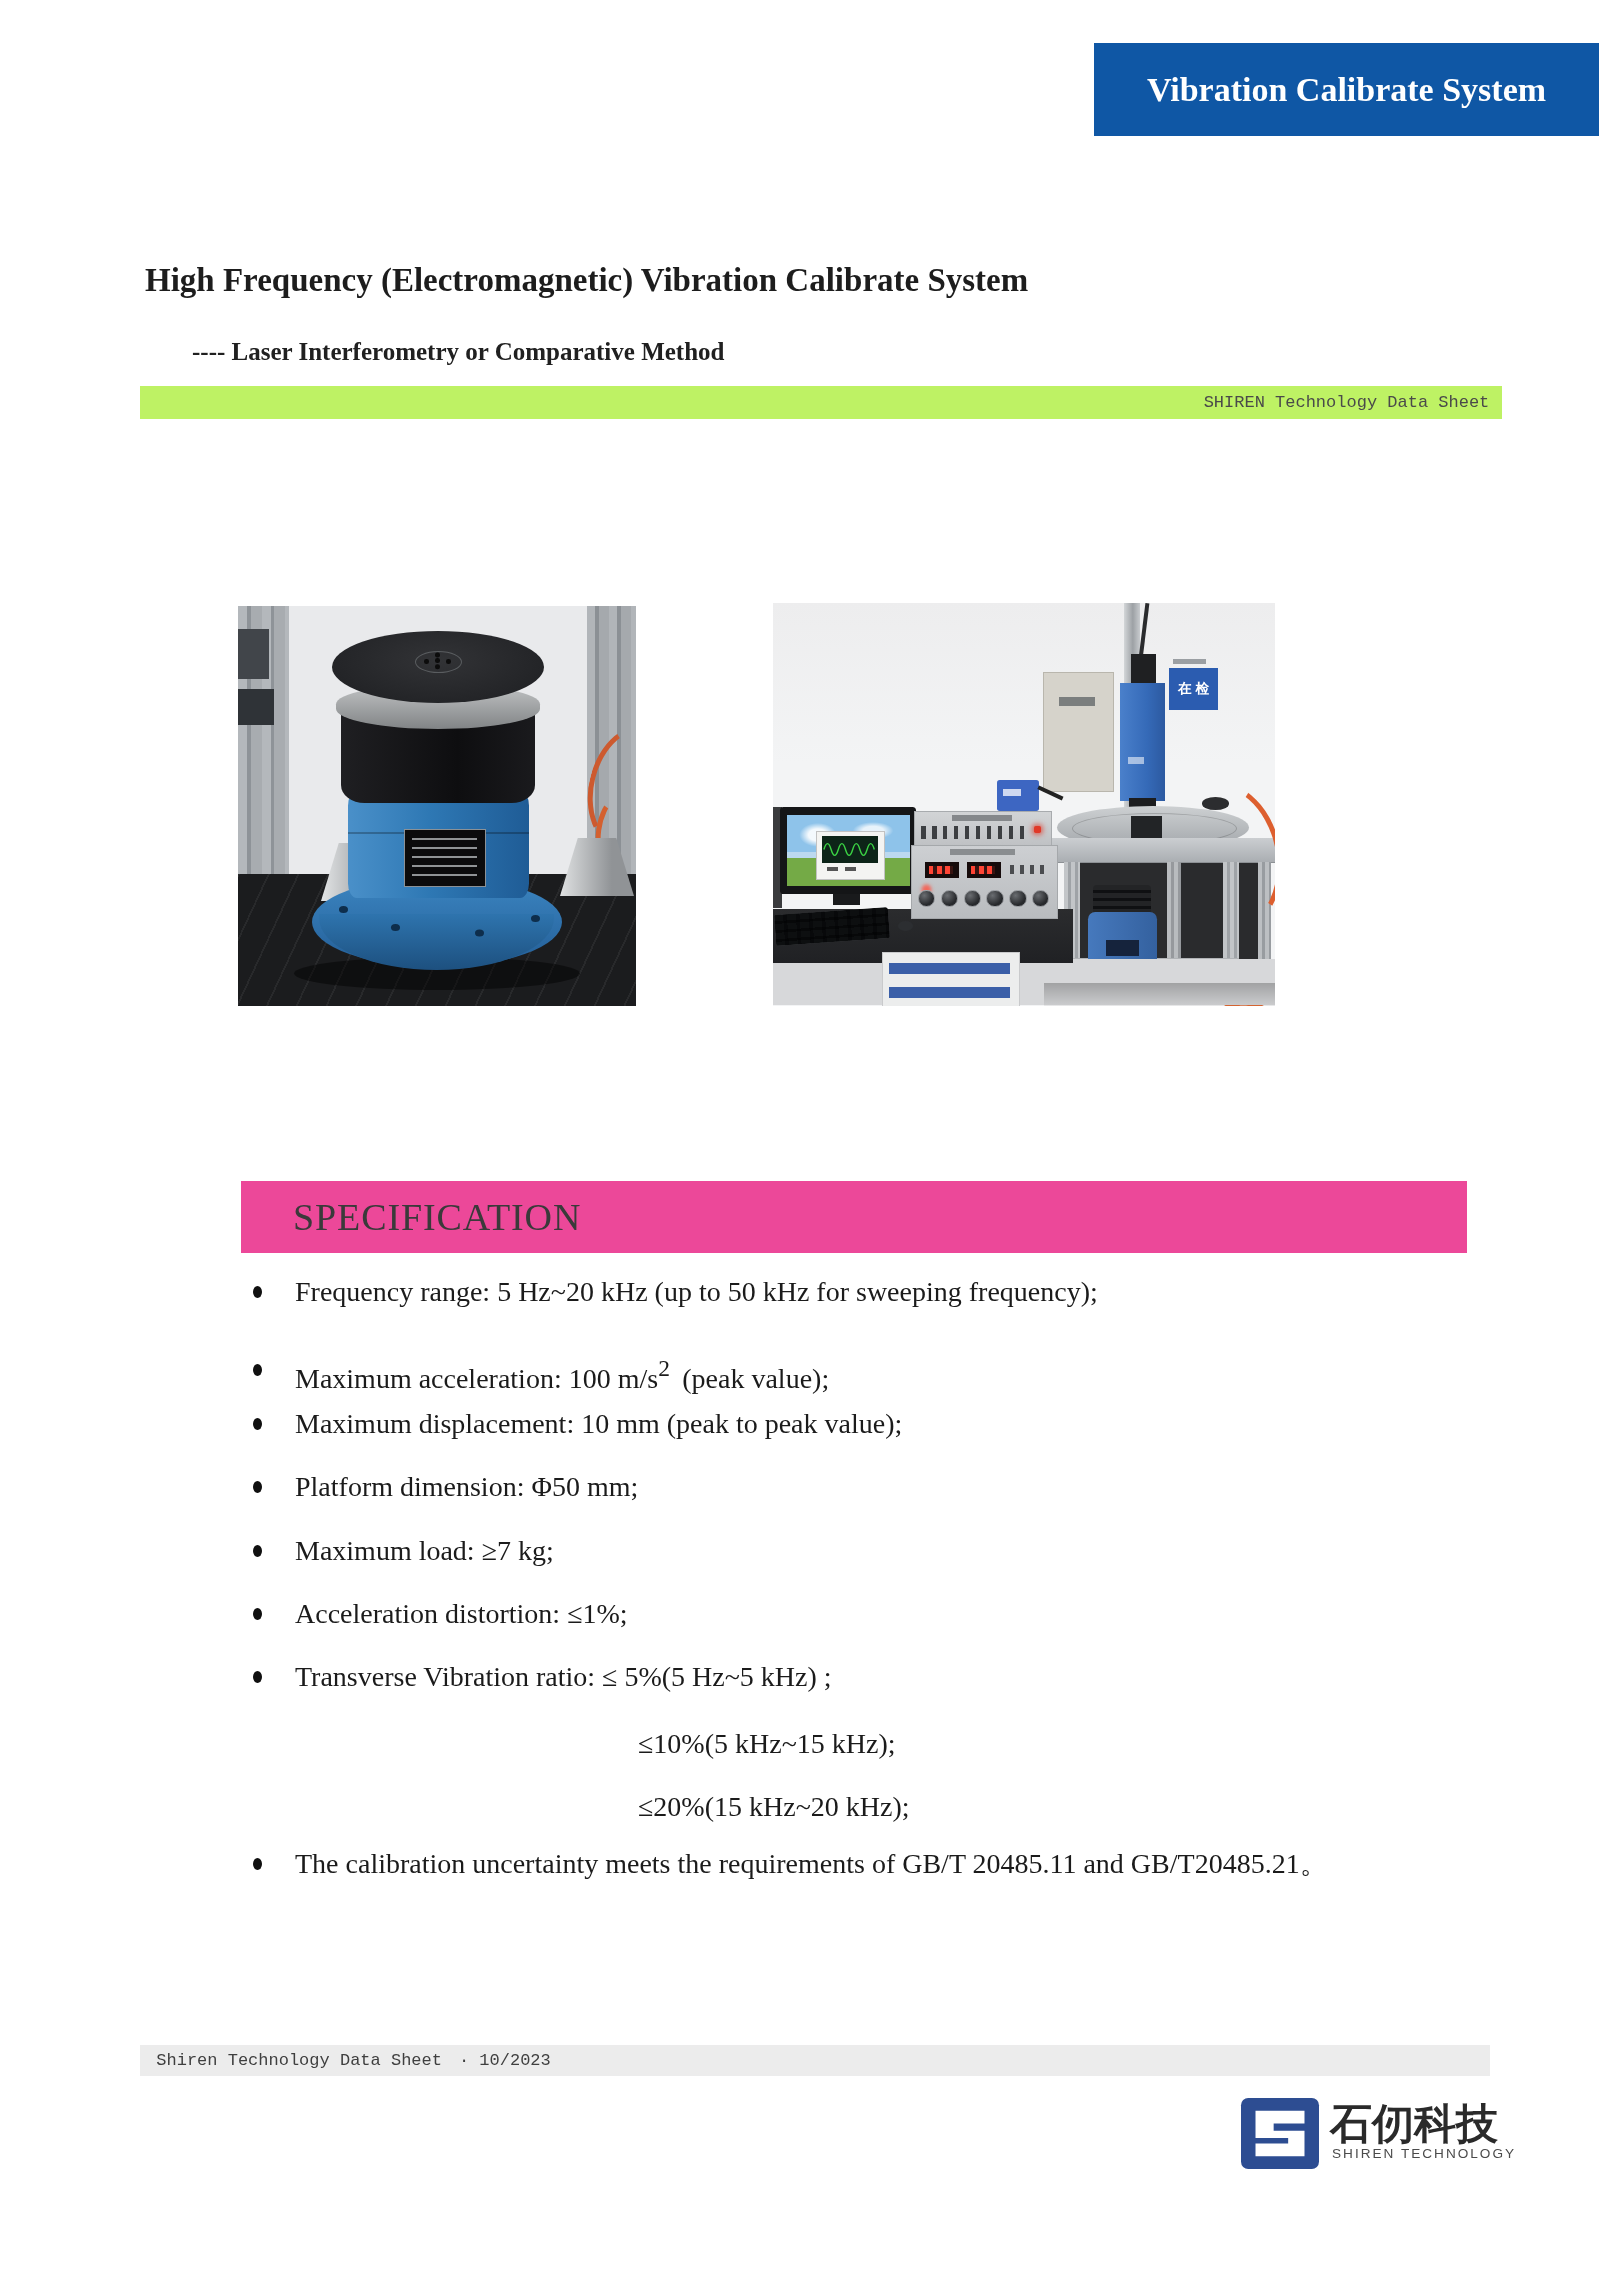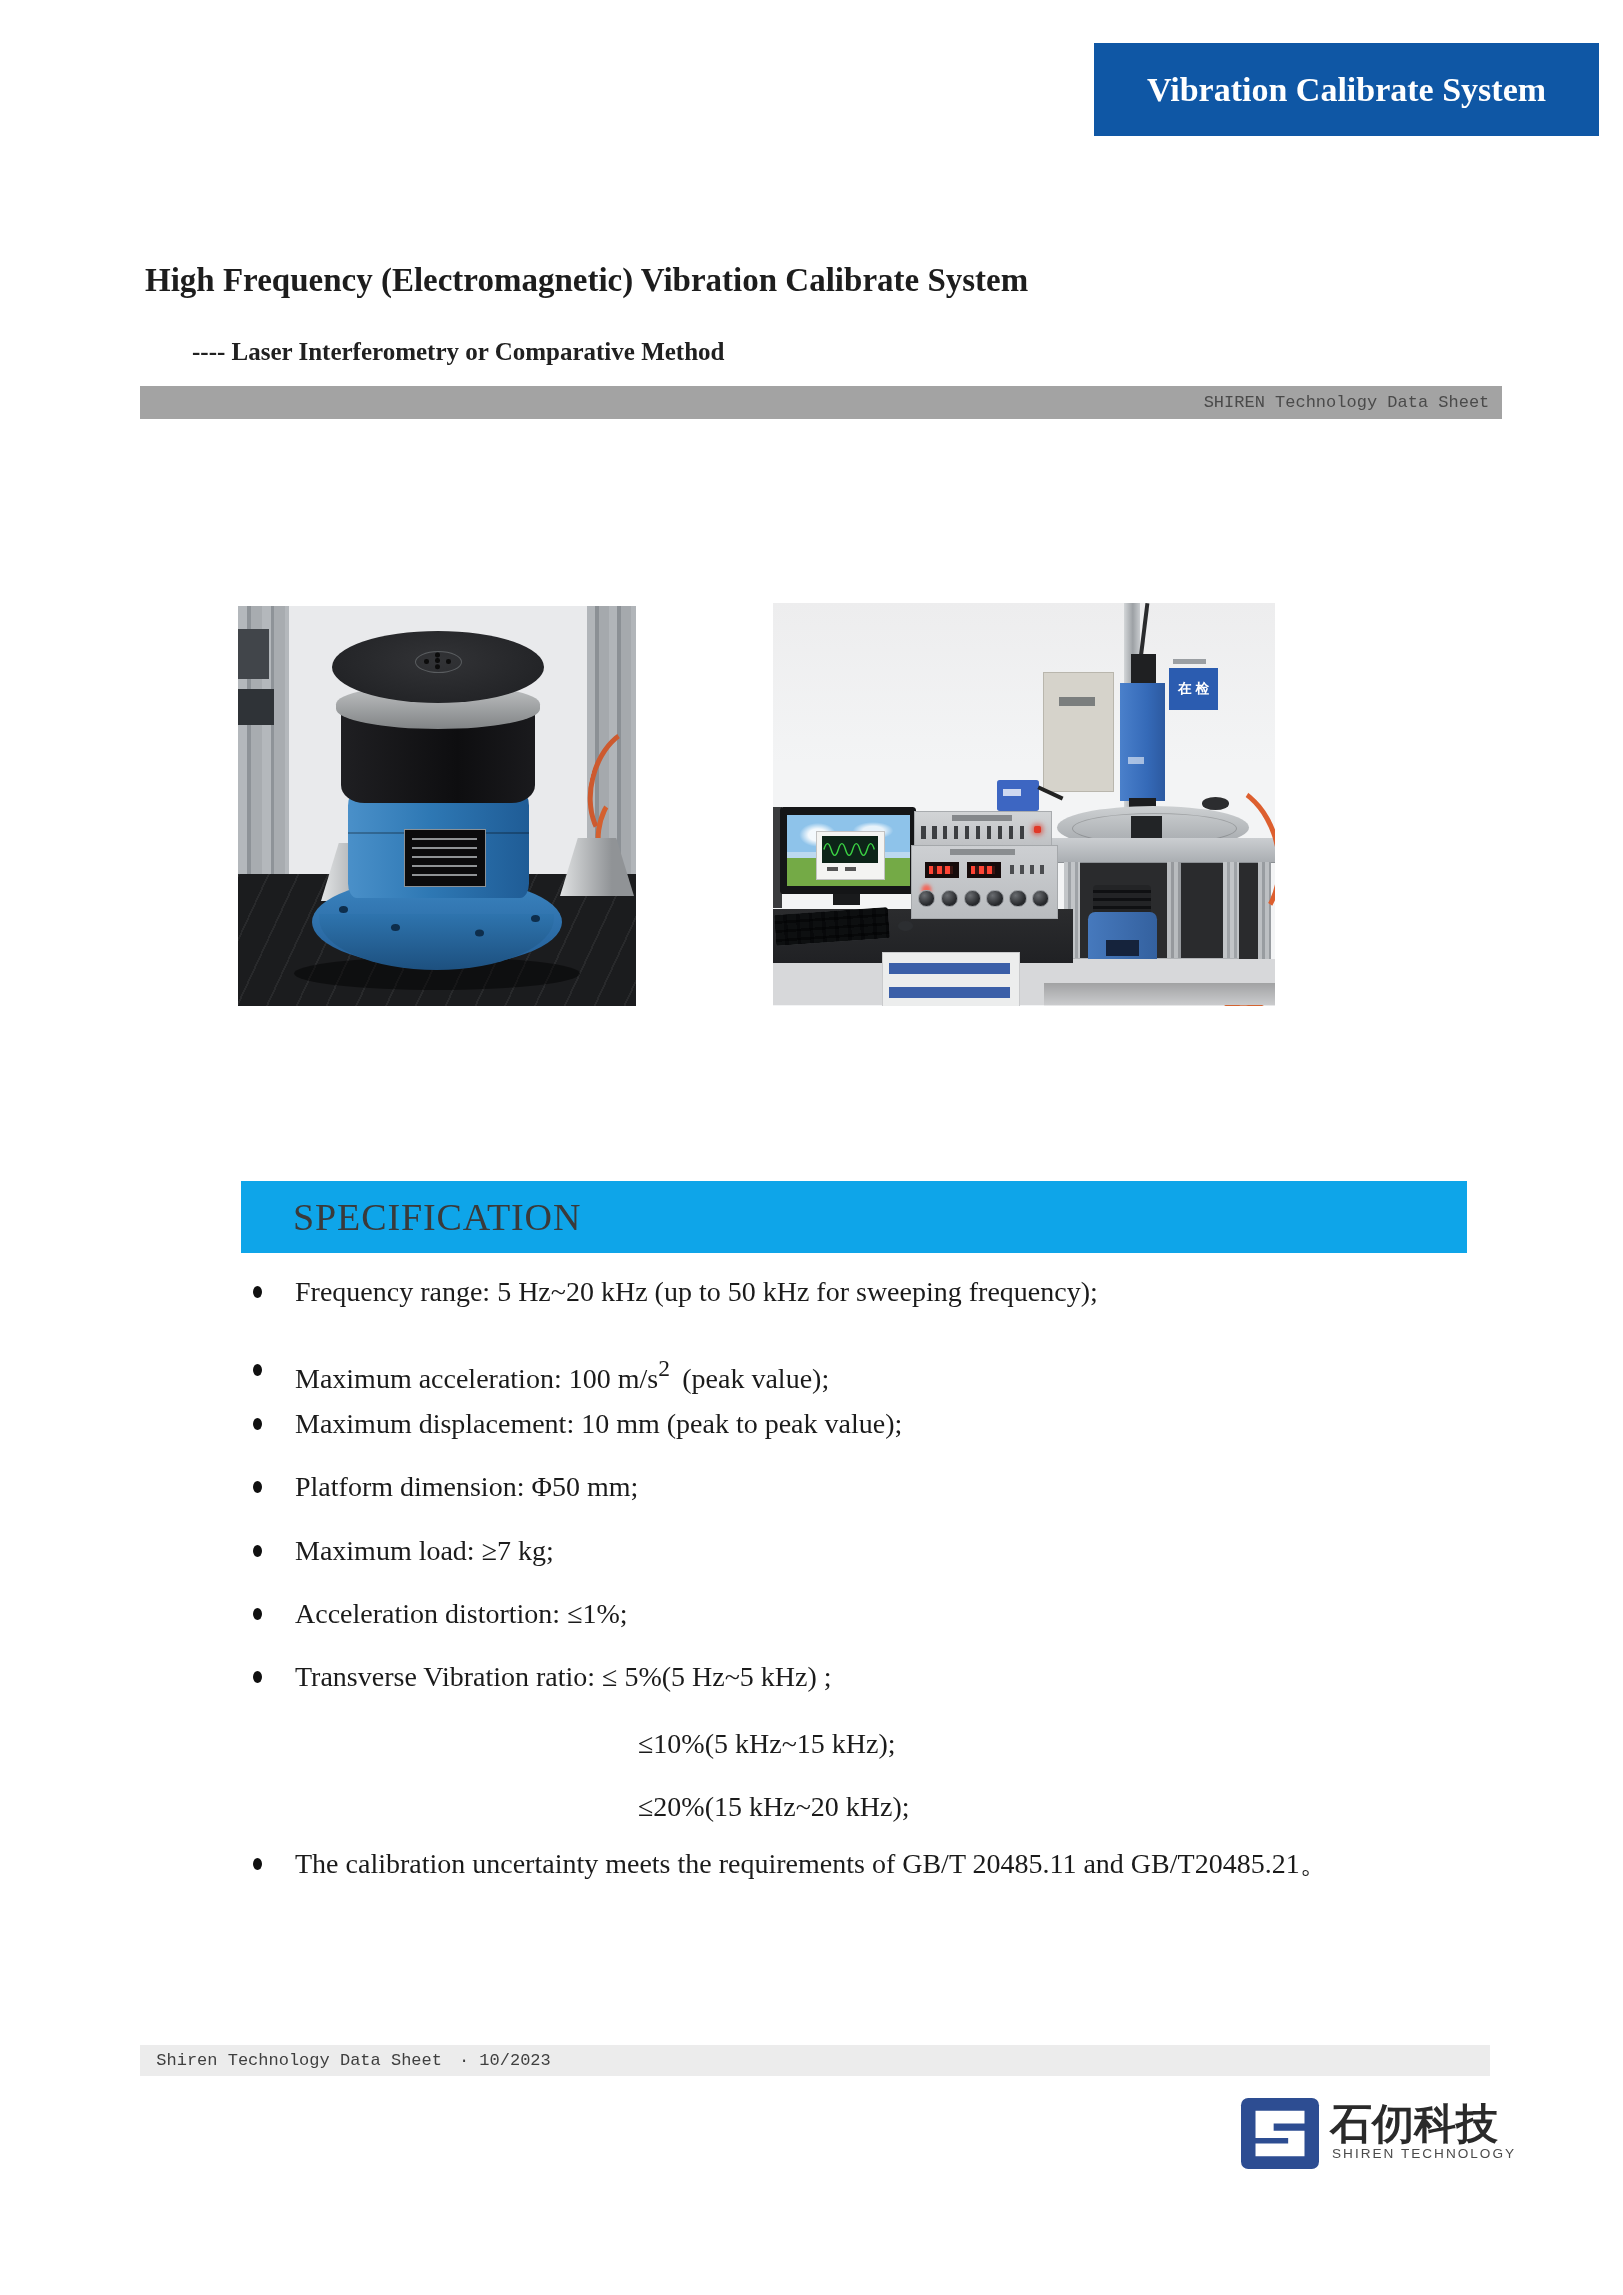--- a/index.html
+++ b/index.html
@@ -4,30 +4,30 @@
 <style>
   html,body{margin:0;padding:0;background:#fff;}
   #page{position:relative;width:1624px;height:2296px;background:#ffffff;overflow:hidden;
         font-family:"Liberation Serif",serif;color:#1e1e1e;margin-top:20px;}
   .a{position:absolute;}
   
   #banner{left:1094px;top:22.6px;width:505px;height:93px;background:#0f57a5;
           color:#ffffff;font-weight:bold;font-size:34px;text-align:center;line-height:93px;}
   #title{left:145px;top:242px;font-size:33px;font-weight:bold;color:#1d1d1d;white-space:nowrap;}
   #subtitle{left:192px;top:318px;font-size:25px;font-weight:bold;color:#202020;white-space:nowrap;}
-  .graybar{background:#a3a3a3;}
+  .graybar{background:#bef264;}
   #sheetbar{left:140px;top:366px;width:1362px;height:33px;line-height:33px;text-align:right;
             font-family:"Liberation Mono",monospace;font-size:17px;color:#4a4a4a;padding-right:12.7px;box-sizing:border-box;}
   
   .photo{overflow:hidden;background:#dcdddf;}
   #photo-shaker{left:238px;top:586px;width:398px;height:400px;}
   #photo-lab{left:773px;top:583px;width:502px;height:403px;background:#e5e5e5;}
   .cable{border:5.4px solid transparent;border-radius:50%;}
   
-  #specbar{left:241px;top:1161px;width:1226px;height:72px;line-height:72px;background:#0ea5e9;
+  #specbar{left:241px;top:1161px;width:1226px;height:72px;line-height:72px;background:#ec4899;
            font-size:38px;letter-spacing:0.9px;color:#3a3a3a;padding-left:52px;box-sizing:border-box;}
   .spec-item{position:absolute;left:295px;font-size:28px;line-height:36px;color:#1b1b1b;white-space:nowrap;}
   .spec-item .bullet{position:absolute;left:-42px;top:11.8px;width:9px;height:11.8px;border-radius:50%;background:#101010;}
   .spec-item sup{font-size:23.5px;position:relative;top:-1.8px;vertical-align:super;}
   .spec-item .post{margin-left:5.4px;}
   .spec-cont{left:638px;}
   
   #footerbar{left:140px;top:2025px;width:1350px;height:31px;line-height:31px;background:#ececec;
              font-family:"Liberation Mono",monospace;font-size:17px;color:#3f3f3f;padding-left:16.3px;box-sizing:border-box;}
   #logo-cn{left:1330px;top:2076px;font-family:"Liberation Sans",sans-serif;font-size:42px;font-weight:bold;color:#2a2a2a;white-space:nowrap;}

